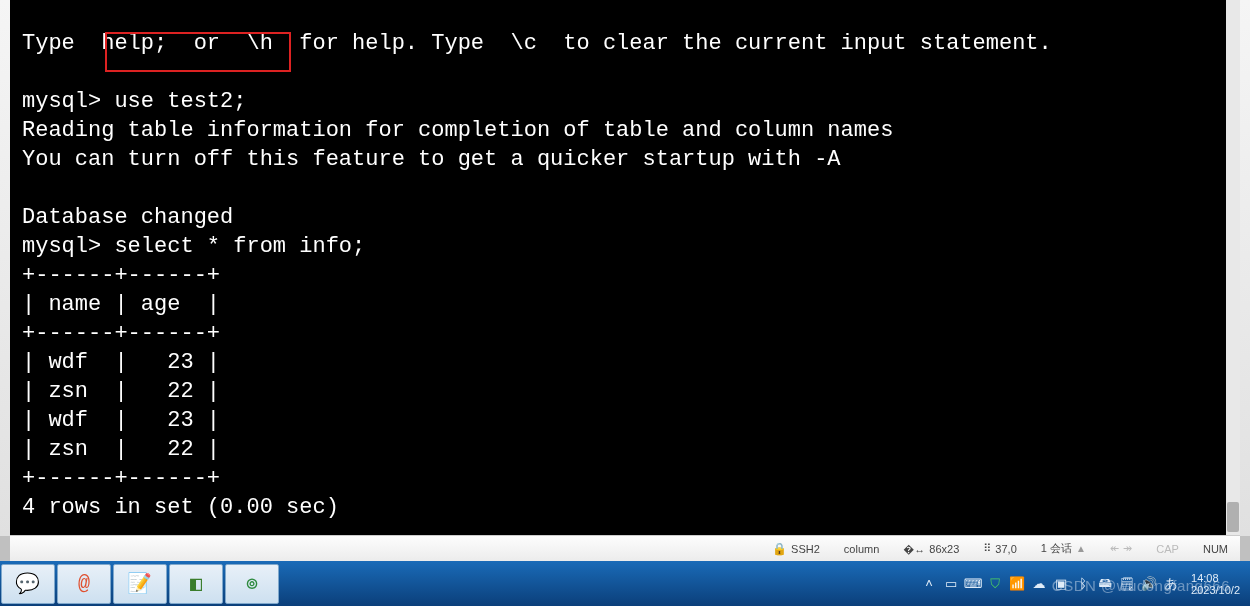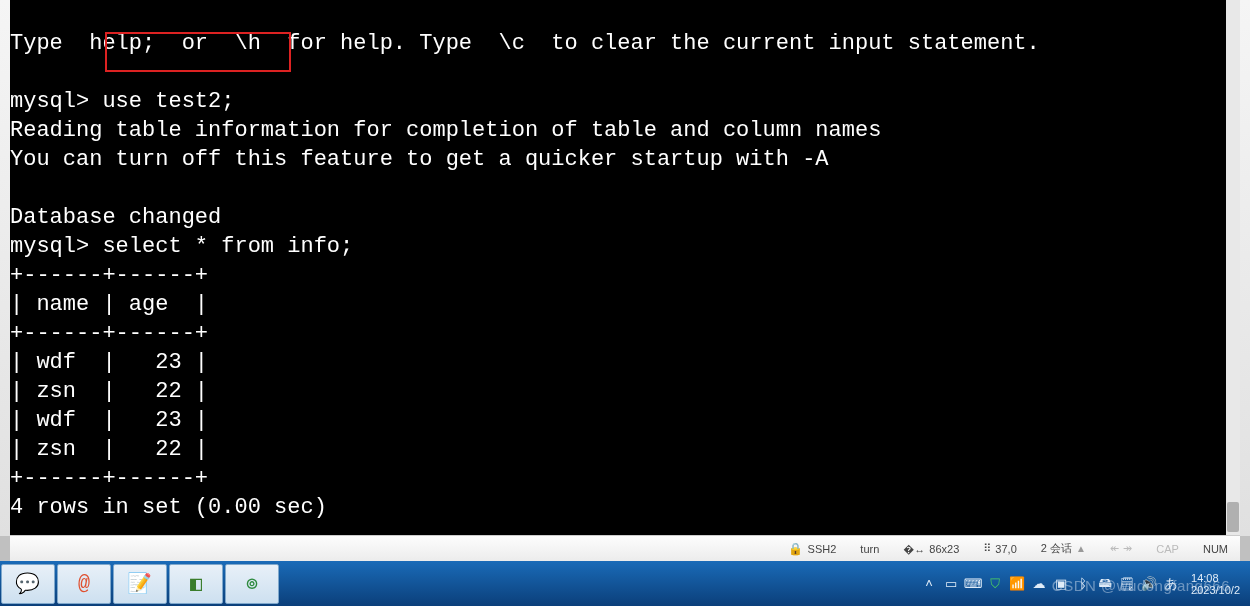--- a/index.html
+++ b/index.html
@@ -14,21 +14,21 @@
   .terminal-area {
     position: absolute;
     top: 0;
     left: 10px;
     right: 10px;
     bottom: 70px;
     background: #000;
     color: #fff;
     font-size: 22px;
     line-height: 29px;
-    padding: 0 0 0 0;
+    padding: 0 0 0 12px;
     white-space: pre;
     overflow: hidden;
     border-right: 14px solid #e8e8e8;
   }
   .scroll-thumb {
     position: absolute;
     right: 11px;
     top: 502px;
     width: 12px;
     height: 30px;
@@ -138,31 +138,31 @@
  
 <div class="red-box"></div>
 </div>
 <div class="scroll-thumb"></div>
 
 <div class="status-bar">
   <div class="cell">
       <span class="lock-ico">🔒</span>
       <span>SSH2</span>
     </div>
-  <div class="cell">turn</div>
+  <div class="cell">column</div>
   <div class="cell">
       <span>�⁠↔</span>
       <span>86x23</span>
     </div>
   <div class="cell">
       <span>⠿</span>
       <span>37,0</span>
     </div>
   <div class="cell">
-      <span>2 会话</span> 
+      <span>1 会话</span> 
       <span class="arrow-ico">▲</span>
     </div>
   <div class="cell dim">
       <span>↞</span> 
       <span>↠</span>
     </div>
   <div class="cell dim">CAP</div>
   <div class="cell">NUM</div>
 </div>
 

